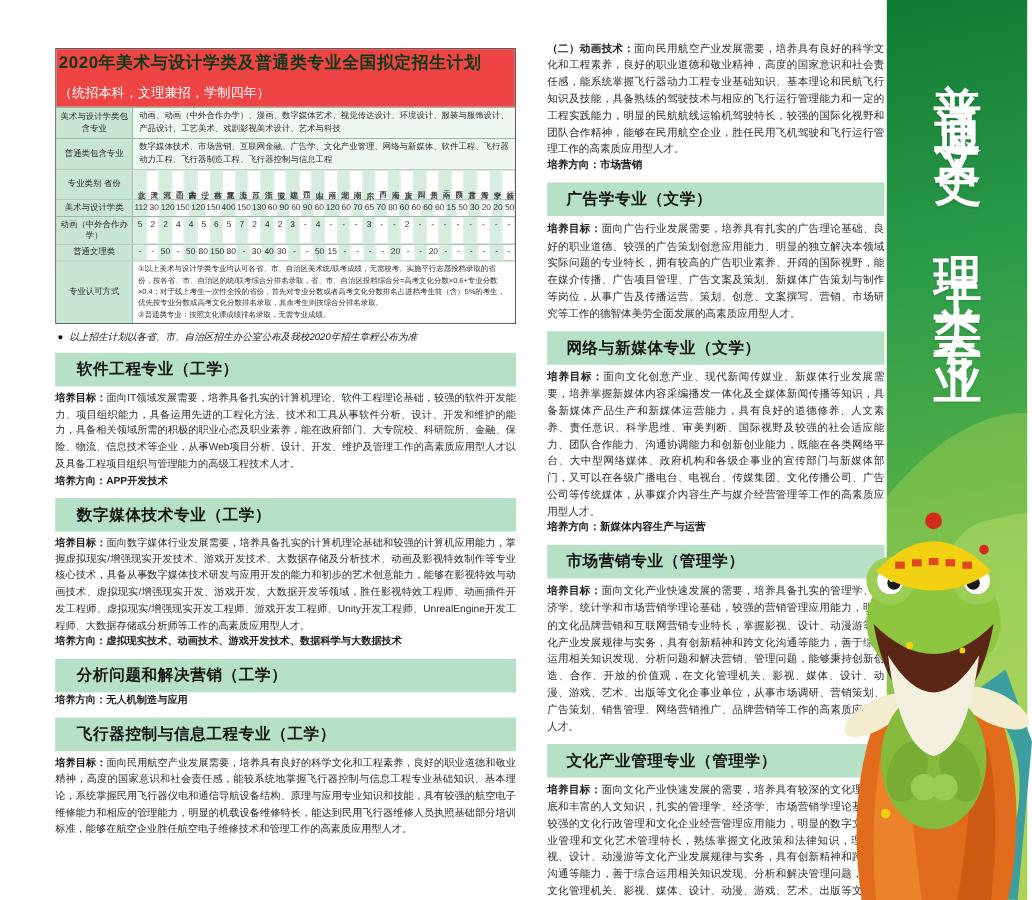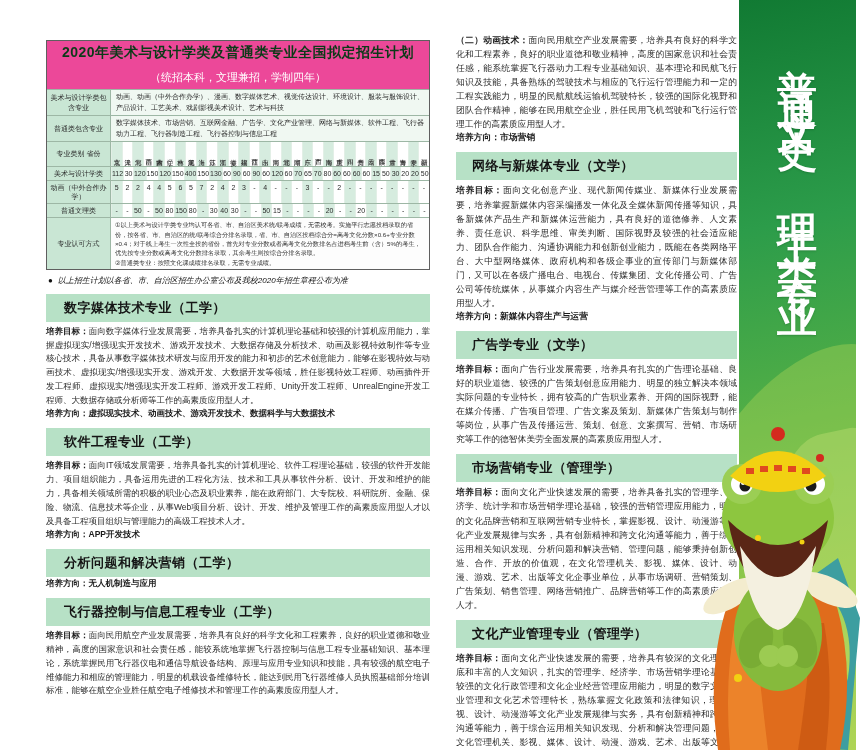--- a/index.html
+++ b/index.html
@@ -5,21 +5,21 @@
   html,body{margin:0;padding:0;}
   body{
     width:860px;height:750px;position:relative;overflow:hidden;
     background:#ffffff;
     font-family:"Liberation Sans","DejaVu Sans",sans-serif;
     color:#222;
   }
   
   .left-page{position:absolute;left:46px;top:40px;width:384px;}
   .adm-table{border:1.5px solid #5f5f5f;background:#fff;}
-  .t-title{background:#ec4899;text-align:center;padding:3px 2px 4px;}
+  .t-title{background:#ef4444;padding:3px 2px 4px;}
   .t-title .main{display:block;color:#0c3a18;font-weight:bold;font-size:14px;letter-spacing:.5px;}
   .t-title .sub{display:block;color:#ffffff;font-size:11px;margin-top:8px;}
   .t-row{display:flex;border-top:1px solid #9db7a5;}
   .t-label{width:64px;flex:0 0 64px;background:#c9e6d4;display:flex;align-items:center;justify-content:center;
     text-align:center;font-size:7px;line-height:1.3;color:#2b2b2b;padding:2px 1px;box-sizing:border-box;
     border-right:1px solid #9db7a5;}
   .t-content{flex:1;background:#f0f8f2;font-size:7px;line-height:1.5;padding:2px 5px;color:#2b2b2b;}
   .cells{flex:1;display:flex;}
   .pcol{flex:1;display:flex;align-items:center;justify-content:center;
     writing-mode:vertical-rl;text-orientation:upright;font-size:6.5px;line-height:1;
@@ -225,58 +225,58 @@
         <div>②普通类专业：按照文化课成绩排名录取，无需专业成绩。</div>
       </div>
     </div>
   </div>
 
   <div class="footnote">
     <span class="dot">●</span><span>以上招生计划以各省、市、自治区招生办公室公布及我校2020年招生章程公布为准</span>
   </div>
 
   <section>
+    <h3 class="sec-head">软件工程专业（工学）</h3>
+    <p class="sec-body"><b>培养目标：</b><span>面向IT领域发展需要，培养具备扎实的计算机理论、软件工程理论基础，较强的软件开发能力、项目组织能力，具备运用先进的工程化方法、技术和工具从事软件分析、设计、开发和维护的能力，具备相关领域所需的积极的职业心态及职业素养，能在政府部门、大专院校、科研院所、金融、保险、物流、信息技术等企业，从事Web项目分析、设计、开发、维护及管理工作的高素质应用型人才以及具备工程项目组织与管理能力的高级工程技术人才。</span></p>
+    <p class="sec-dir"><span>培养方向：</span><span>APP开发技术</span></p>
+  </section>
+
+  <section>
     <h3 class="sec-head">数字媒体技术专业（工学）</h3>
     <p class="sec-body"><b>培养目标：</b><span>面向数字媒体行业发展需要，培养具备扎实的计算机理论基础和较强的计算机应用能力，掌握虚拟现实/增强现实开发技术、游戏开发技术、大数据存储及分析技术、动画及影视特效制作等专业核心技术，具备从事数字媒体技术研发与应用开发的能力和初步的艺术创意能力，能够在影视特效与动画技术、虚拟现实/增强现实开发、游戏开发、大数据开发等领域，胜任影视特效工程师、动画插件开发工程师、虚拟现实/增强现实开发工程师、游戏开发工程师、Unity开发工程师、UnrealEngine开发工程师、大数据存储或分析师等工作的高素质应用型人才。</span></p>
     <p class="sec-dir"><span>培养方向：</span><span>虚拟现实技术、动画技术、游戏开发技术、数据科学与大数据技术</span></p>
   </section>
 
   <section>
-    <h3 class="sec-head">软件工程专业（工学）</h3>
-    <p class="sec-body"><b>培养目标：</b><span>面向IT领域发展需要，培养具备扎实的计算机理论、软件工程理论基础，较强的软件开发能力、项目组织能力，具备运用先进的工程化方法、技术和工具从事软件分析、设计、开发和维护的能力，具备相关领域所需的积极的职业心态及职业素养，能在政府部门、大专院校、科研院所、金融、保险、物流、信息技术等企业，从事Web项目分析、设计、开发、维护及管理工作的高素质应用型人才以及具备工程项目组织与管理能力的高级工程技术人才。</span></p>
-    <p class="sec-dir"><span>培养方向：</span><span>APP开发技术</span></p>
-  </section>
-
-  <section>
     <h3 class="sec-head">分析问题和解决营销（工学）</h3>
     <p class="sec-dir"><span>培养方向：</span><span>无人机制造与应用</span></p>
   </section>
 
   <section>
     <h3 class="sec-head">飞行器控制与信息工程专业（工学）</h3>
     <p class="sec-body"><b>培养目标：</b><span>面向民用航空产业发展需要，培养具有良好的科学文化和工程素养，良好的职业道德和敬业精神，高度的国家意识和社会责任感，能较系统地掌握飞行器控制与信息工程专业基础知识、基本理论，系统掌握民用飞行器仪电和通信导航设备结构、原理与应用专业知识和技能，具有较强的航空电子维修能力和相应的管理能力，明显的机载设备维修特长，能达到民用飞行器维修人员执照基础部分培训标准，能够在航空企业胜任航空电子维修技术和管理工作的高素质应用型人才。</span></p>
 
   </section>
 
 </div>
 
 <div class="right-page">
 
   <p class="sec-body"><b>（二）动画技术：</b><span>面向民用航空产业发展需要，培养具有良好的科学文化和工程素养，良好的职业道德和敬业精神，高度的国家意识和社会责任感，能系统掌握飞行器动力工程专业基础知识、基本理论和民航飞行知识及技能，具备熟练的驾驶技术与相应的飞行运行管理能力和一定的工程实践能力，明显的民航航线运输机驾驶特长，较强的国际化视野和团队合作精神，能够在民用航空企业，胜任民用飞机驾驶和飞行运行管理工作的高素质应用型人才。</span></p>
   <p class="sec-dir"><span>培养方向：</span><span>市场营销</span></p>
+
+  <section>
+    <h3 class="sec-head">广告学专业（文学）</h3>
+    <p class="sec-body"><b>培养目标：</b><span>面向广告行业发展需要，培养具有扎实的广告理论基础、良好的职业道德、较强的广告策划创意应用能力、明显的独立解决本领域实际问题的专业特长，拥有较高的广告职业素养、开阔的国际视野，能在媒介传播、广告项目管理、广告文案及策划、新媒体广告策划与制作等岗位，从事广告及传播运营、策划、创意、文案撰写、营销、市场研究等工作的德智体美劳全面发展的高素质应用型人才。</span></p>
+  </section>
 
   <section>
     <h3 class="sec-head">网络与新媒体专业（文学）</h3>
     <p class="sec-body"><b>培养目标：</b><span>面向文化创意产业、现代新闻传媒业、新媒体行业发展需要，培养掌握新媒体内容采编播发一体化及全媒体新闻传播等知识，具备新媒体产品生产和新媒体运营能力，具有良好的道德修养、人文素养、责任意识、科学思维、审美判断、国际视野及较强的社会适应能力、团队合作能力、沟通协调能力和创新创业能力，既能在各类网络平台、大中型网络媒体、政府机构和各级企事业的宣传部门与新媒体部门，又可以在各级广播电台、电视台、传媒集团、文化传播公司、广告公司等传统媒体，从事媒介内容生产与媒介经营管理等工作的高素质应用型人才。</span></p>
     <p class="sec-dir"><span>培养方向：</span><span>新媒体内容生产与运营</span></p>
-  </section>
-
-  <section>
-    <h3 class="sec-head">广告学专业（文学）</h3>
-    <p class="sec-body"><b>培养目标：</b><span>面向广告行业发展需要，培养具有扎实的广告理论基础、良好的职业道德、较强的广告策划创意应用能力、明显的独立解决本领域实际问题的专业特长，拥有较高的广告职业素养、开阔的国际视野，能在媒介传播、广告项目管理、广告文案及策划、新媒体广告策划与制作等岗位，从事广告及传播运营、策划、创意、文案撰写、营销、市场研究等工作的德智体美劳全面发展的高素质应用型人才。</span></p>
   </section>
 
   <section>
     <h3 class="sec-head">市场营销专业（管理学）</h3>
     <p class="sec-body"><b>培养目标：</b><span>面向文化产业快速发展的需要，培养具备扎实的管理学、经济学、统计学和市场营销学理论基础，较强的营销管理应用能力，明显的文化品牌营销和互联网营销专业特长，掌握影视、设计、动漫游等文化产业发展规律与实务，具有创新精神和跨文化沟通等能力，善于综合运用相关知识发现、分析问题和解决营销、管理问题，能够秉持创新创造、合作、开放的价值观，在文化管理机关、影视、媒体、设计、动漫、游戏、艺术、出版等文化企事业单位，从事市场调研、营销策划、广告策划、销售管理、网络营销推广、品牌营销等工作的高素质应用型人才。</span></p>
   </section>
 
   <section>
     <h3 class="sec-head">文化产业管理专业（管理学）</h3>
     <p class="sec-body"><b>培养目标：</b><span>面向文化产业快速发展的需要，培养具有较深的文化理论功底和丰富的人文知识，扎实的管理学、经济学、市场营销学理论基础，较强的文化行政管理和文化企业经营管理应用能力，明显的数字文化产业管理和文化艺术管理特长，熟练掌握文化政策和法律知识，理解影视、设计、动漫游等文化产业发展规律与实务，具有创新精神和跨文化沟通等能力，善于综合运用相关知识发现、分析和解决管理问题，能在文化管理机关、影视、媒体、设计、动漫、游戏、艺术、出版等文化企事业单位从事创意、经纪、管理、营销、教育等工作的高素质应用型人才。</span></p>

